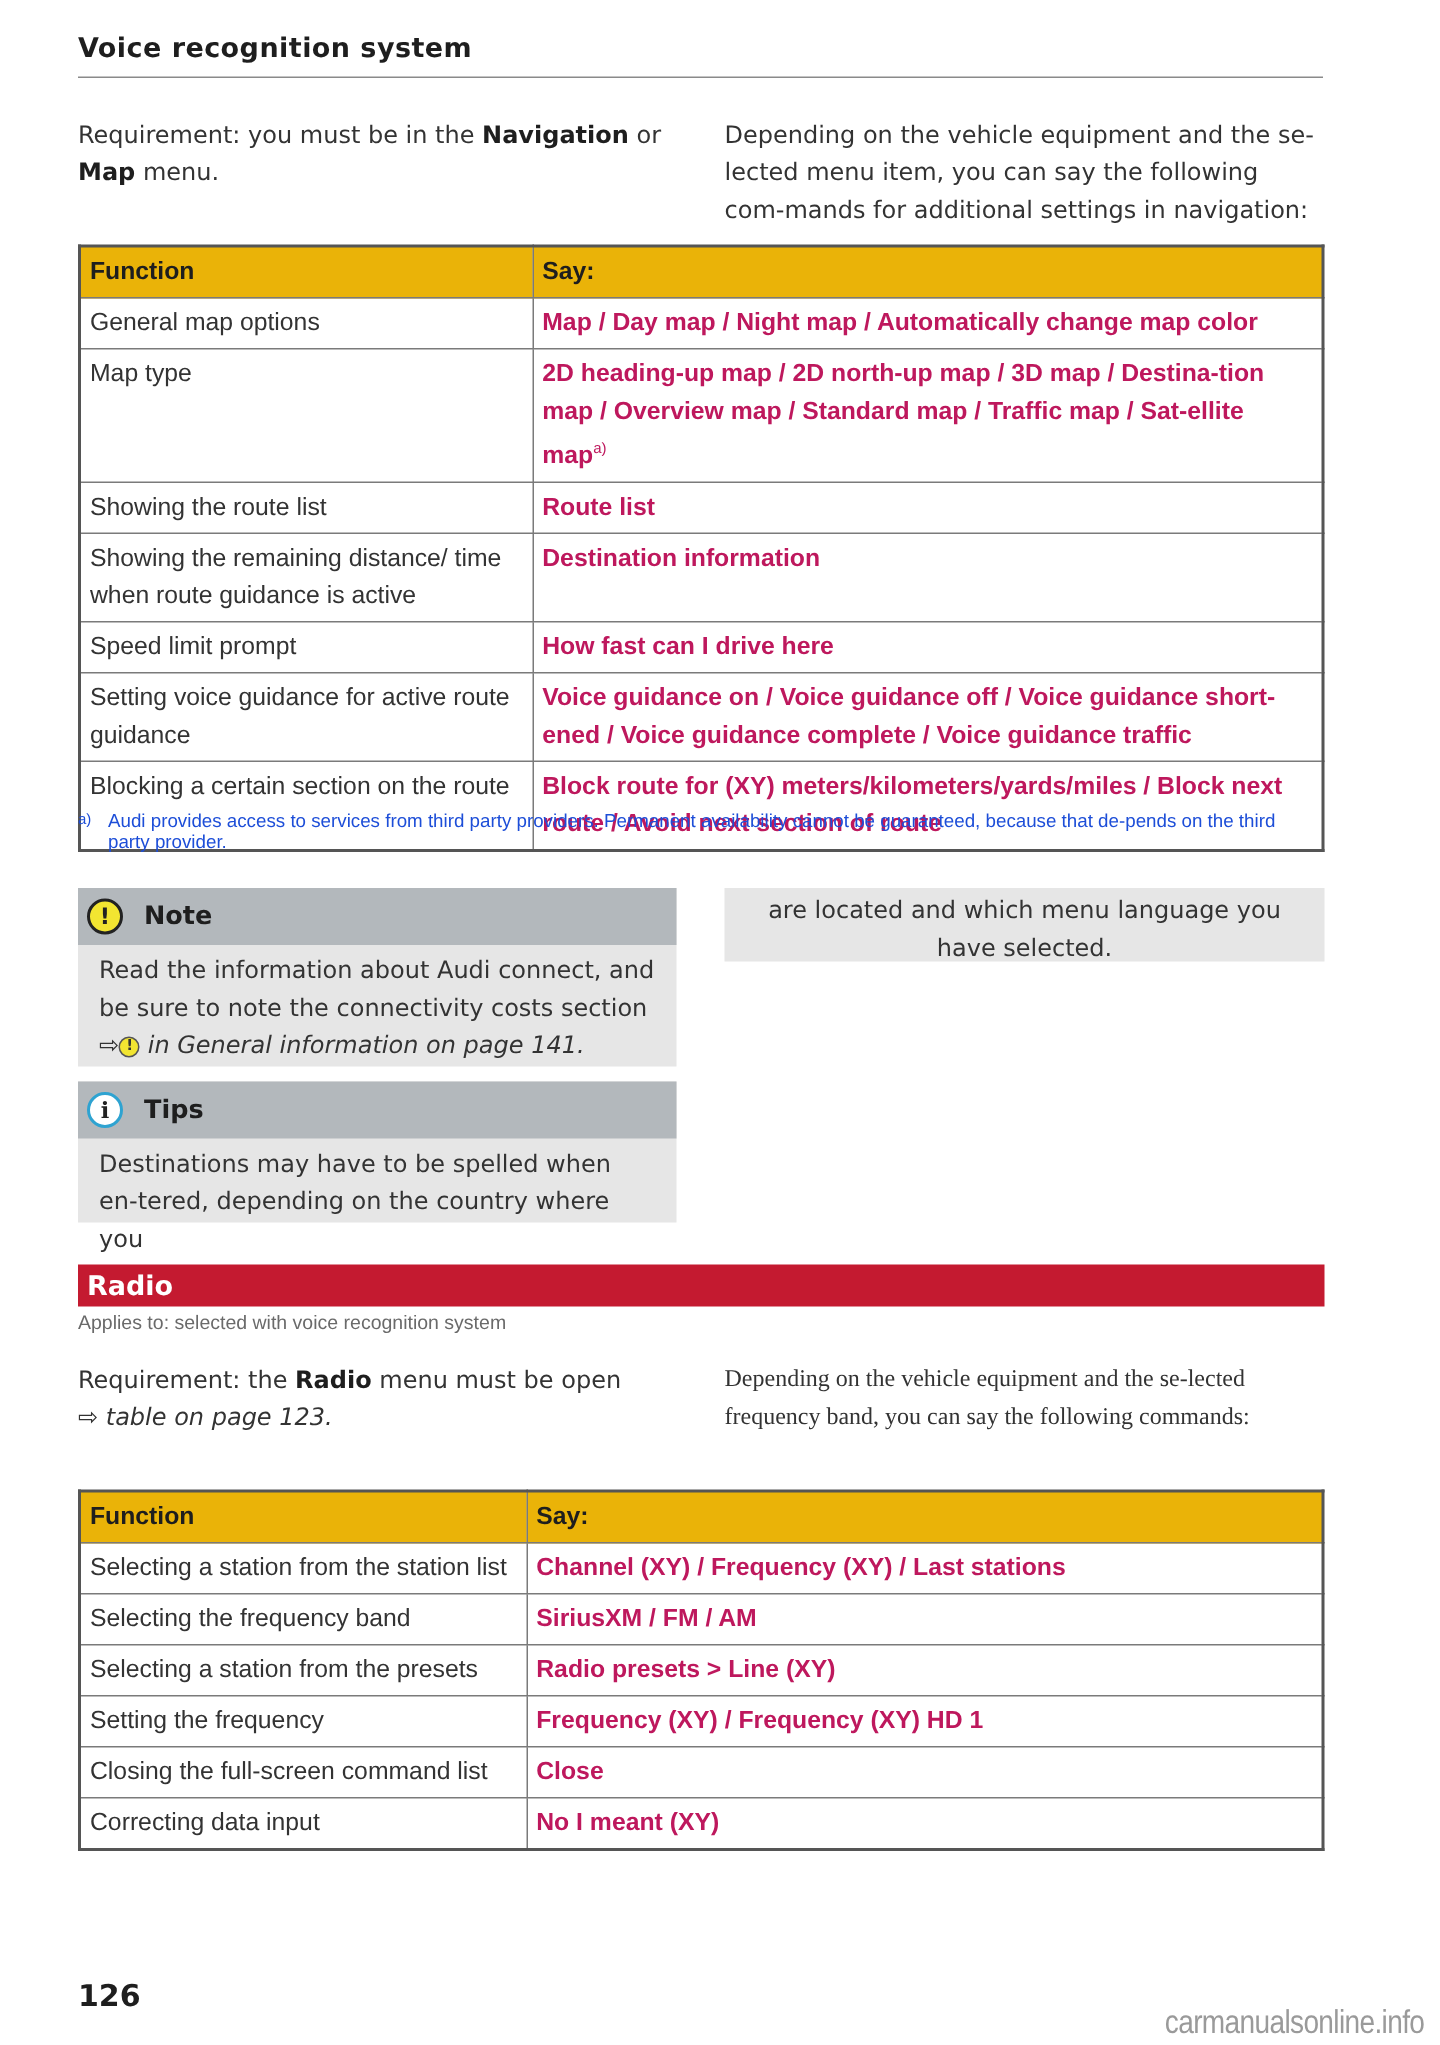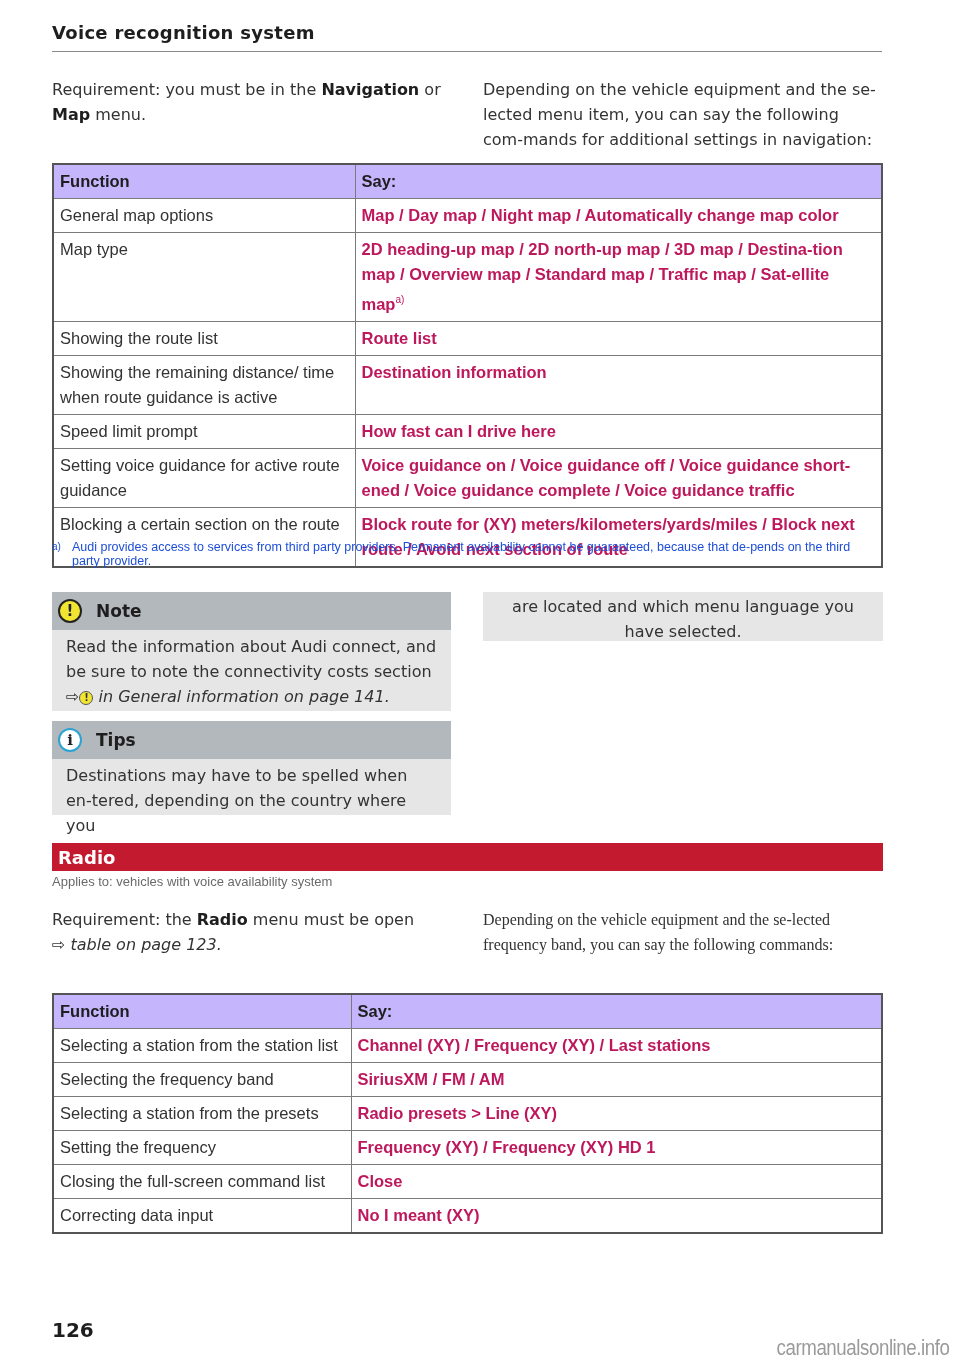--- a/index.html
+++ b/index.html
@@ -22,21 +22,21 @@
 
   table.cmd {
     position: absolute; left: 52px; width: 831px; border-collapse: collapse;
     font-family: "Liberation Sans", sans-serif; font-size: 16.5px;
   }
   table.cmd th, table.cmd td {
     border: 1px solid #7a7a7a; padding: 4px 6px 4px 6px; line-height: 25px;
     vertical-align: top; text-align: left;
   }
   table.cmd th {
-    background: #c4b5fd; font-weight: bold; color: #1e1e1e; border-bottom: 1px solid #7a7a7a;
+    background: #eab308; font-weight: bold; color: #1e1e1e; border-bottom: 1px solid #7a7a7a;
   }
   table.cmd { border: 2px solid #555; }
   table.cmd td.say { font-weight: bold; color: #be185d; }
   table.cmd td.fn { color: #333; }
   sup { font-size: 10px; font-weight: normal; }
 
   .footnote {
     position: absolute; left: 52px; top: 540px; width: 820px;
     font-family: "Liberation Sans", sans-serif; font-size: 12.5px; line-height: 14px; color: #1d4ed8;
   }
@@ -157,21 +157,21 @@
   <div class="box-body">Destinations may have to be spelled when en-tered, depending on the country where you</div>
 </div>
 
 <div class="box" style="left:483px; top:592px; width:400px; height:49px;text-align:center;">
   <div class="box-body" style="padding-top:2px;">are located and which menu language you have selected.</div>
 </div>
 
 <div class="section-bar">
   <span>Radio</span>
 </div>
-<div class="applies">Applies to: vehicles with voice availability system</div>
+<div class="applies">Applies to: selected with voice recognition system</div>
 
 <div class="para" style="left:52px; top:907px; width:400px;">
   <span>Requirement: the </span><b>Radio</b><span> menu must be open</span><br>
   <span><span>⇨</span> <i>table on page 123.</i></span>
 </div>
 
 <div class="para" style="left:483px; top:907px; width:400px;font-family:Liberation Serif, serif;">
   <span>Depending on the vehicle equipment and the se-lected frequency band, you can say the following commands:</span>
 </div>
 

